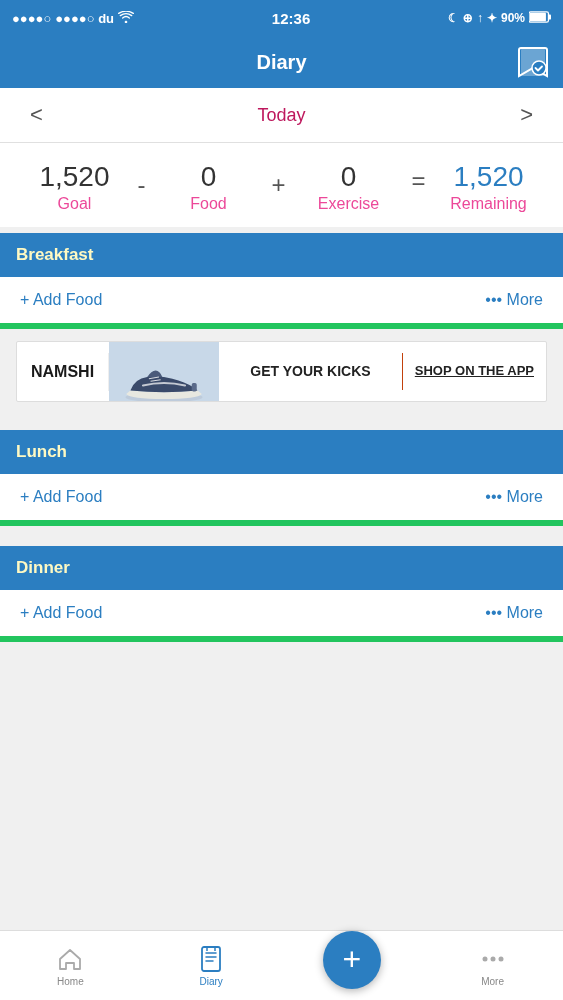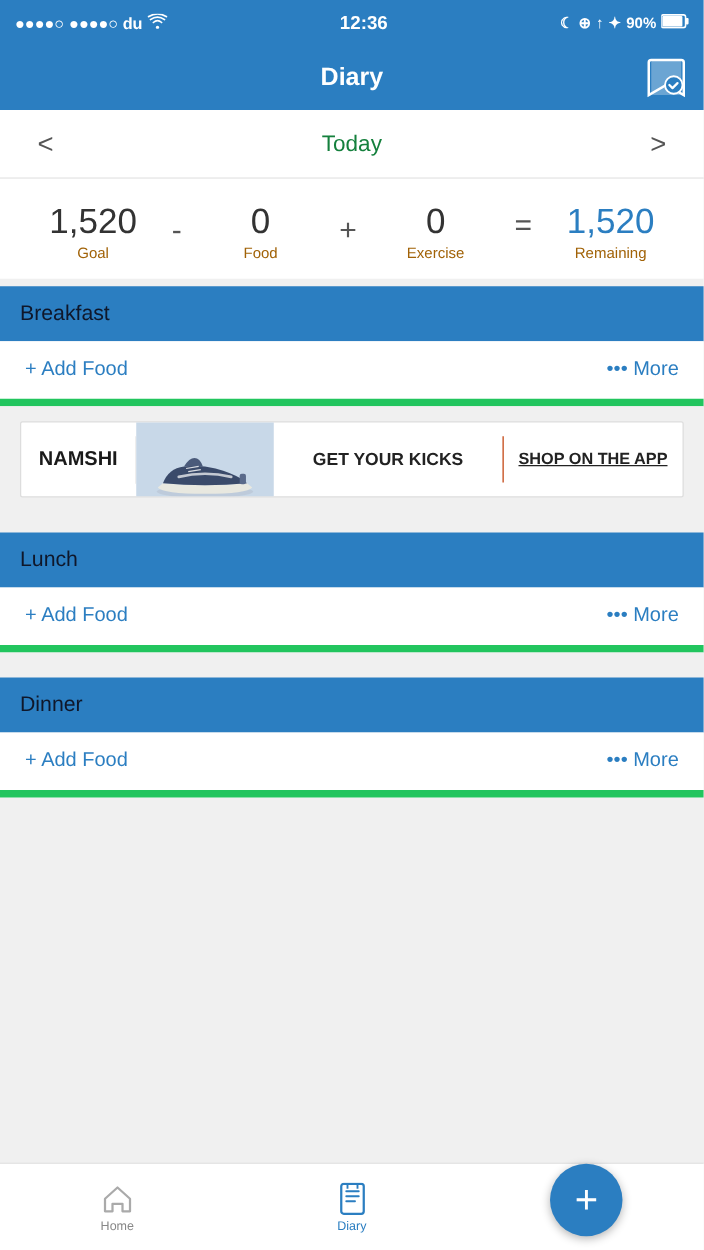--- a/index.html
+++ b/index.html
@@ -63,21 +63,21 @@
       border-bottom: 1px solid #e0e0e0;
     }
     .date-nav-arrow {
       font-size: 22px;
       color: #555;
       cursor: pointer;
       padding: 0 10px;
     }
     .date-label {
       font-size: 18px;
-      color: #15803d;
+      color: #be185d;
       font-weight: 400;
     }
 
     
     .calories-summary {
       background: white;
       padding: 18px 10px 14px;
       display: flex;
       justify-content: center;
       align-items: flex-start;
@@ -93,22 +93,22 @@
     .cal-number {
       font-size: 28px;
       font-weight: 300;
       color: #333;
     }
     .cal-number.remaining {
       color: #2b7ec1;
       font-weight: 400;
     }
     .cal-label {
-      font-size: 12px;
-      color: #a16207;
+      font-size: 16px;
+      color: #ec4899;
       margin-top: 2px;
     }
     .cal-operator {
       font-size: 24px;
       color: #555;
       margin-top: 4px;
       padding: 0 6px;
       align-self: flex-start;
       padding-top: 6px;
     }
@@ -122,23 +122,23 @@
 
     
     .meal-section {
       margin-bottom: 0;
     }
     .meal-header {
       background: #2b7ec1;
       padding: 12px 16px;
     }
     .meal-header-title {
-      color: #0f172a;
+      color: #fef9c3;
       font-size: 17px;
-      font-weight: 400;
+      font-weight: 700;
     }
     .meal-actions {
       background: white;
       display: flex;
       justify-content: space-between;
       align-items: center;
       padding: 14px 20px;
       border-bottom: 6px solid #22c55e;
     }
     .add-food-btn {
@@ -444,13 +444,23 @@
     <span class="tab-label active-label" style="color:#2b7ec1">Diary</span>
   </div>
 
   <div class="tab-item" style="position:relative;">
     <div class="fab-button">
       <span class="fab-plus">+</span>
     </div>
   </div>
 
 
+  <div class="tab-item">
+    <div class="tab-icon">
+      <svg width="26" height="10" viewBox="0 0 26 10">
+        <circle cx="5" cy="5" r="2.5" fill="#aaa"></circle>
+        <circle cx="13" cy="5" r="2.5" fill="#aaa"></circle>
+        <circle cx="21" cy="5" r="2.5" fill="#aaa"></circle>
+      </svg>
+    </div>
+    <span class="tab-label">More</span>
+  </div>
 </div>
 
 </body></html>

